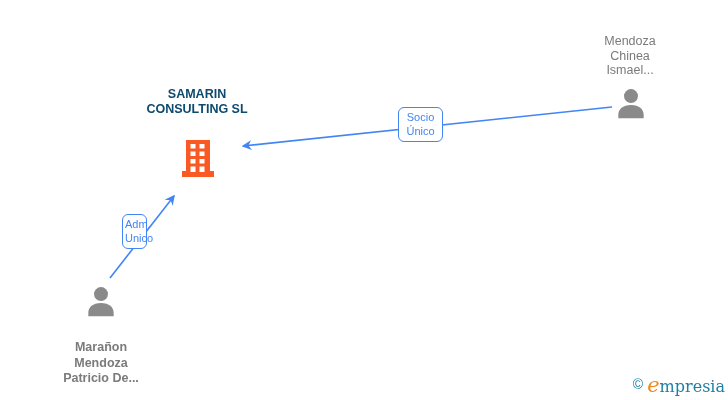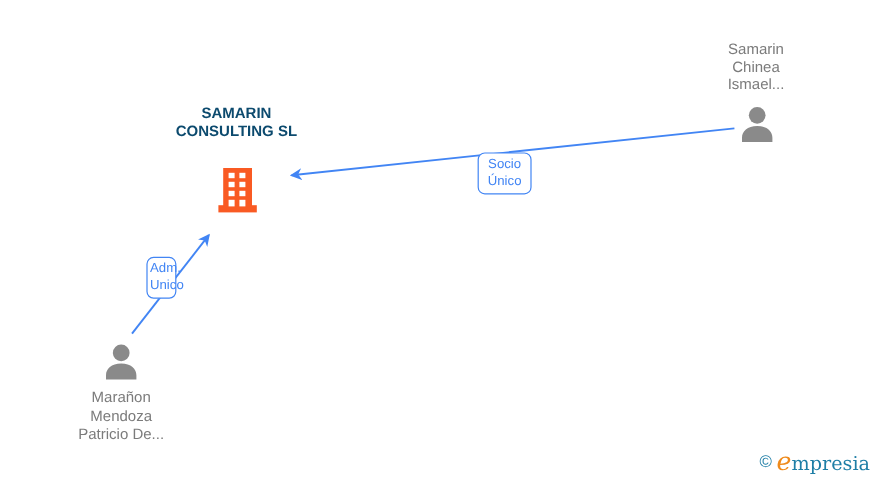--- a/index.html
+++ b/index.html
@@ -93,39 +93,39 @@
       <rect x="19.5" y="7" width="5" height="4.5" fill="#ffffff"></rect>
       <rect x="10.5" y="14.5" width="5" height="4.5" fill="#ffffff"></rect>
       <rect x="19.5" y="14.5" width="5" height="4.5" fill="#ffffff"></rect>
       <rect x="10.5" y="22" width="5" height="4.5" fill="#ffffff"></rect>
       <rect x="19.5" y="22" width="5" height="4.5" fill="#ffffff"></rect>
       <rect x="10.5" y="29.5" width="5" height="5.5" fill="#ffffff"></rect>
       <rect x="19.5" y="29.5" width="5" height="5.5" fill="#ffffff"></rect>
     </svg>
   </div>
 
-  <div class="node-label" style="left:593px; top:34px; width:74px;">Samarin Chinea Ismael...</div>
+  <div class="node-label" style="left:593px; top:34px; width:74px;">Mendoza Chinea Ismael...</div>
 
   <div class="node" style="left:612px; top:85px;">
     <svg class="icon-svg" width="38" height="38" viewBox="0 0 24 24">
       <circle cx="12" cy="7" r="4.4" fill="#8a8a8a"></circle>
       <path d="M12 12.6 c-5.2 0 -8 2.7 -8 6.2 V21 h16 v-2.2 c0 -3.5 -2.8 -6.2 -8 -6.2 Z" fill="#8a8a8a"></path>
     </svg>
   </div>
 
   <div class="node" style="left:82px; top:283px;">
     <svg class="icon-svg" width="38" height="38" viewBox="0 0 24 24">
       <circle cx="12" cy="7" r="4.4" fill="#8a8a8a"></circle>
       <path d="M12 12.6 c-5.2 0 -8 2.7 -8 6.2 V21 h16 v-2.2 c0 -3.5 -2.8 -6.2 -8 -6.2 Z" fill="#8a8a8a"></path>
     </svg>
   </div>
 
-  <div class="node-label person2-label" style="left:53px; top:324px; width:96px;">Marañon Mendoza Patricio De...</div>
+  <div class="node-label person2-label" style="left:53px; top:340px; width:96px;font-weight:bold;">Marañon Mendoza Patricio De...</div>
 
-  <div class="edge-label" style="left:398px; top:107px; width:45px;margin-top:20px;">Socio Único</div>
+  <div class="edge-label" style="left:398px; top:107px; width:45px;">Socio Único</div>
 
   <div class="edge-label" style="left:122px; top:214px; width:25px;">Adm. Unico</div>
 
   <div class="watermark">
     <span class="copy">©</span><span class="brand-e">e</span><span class="brand-rest">mpresia</span>
   </div>
 
 </div>
 
 </body></html>

